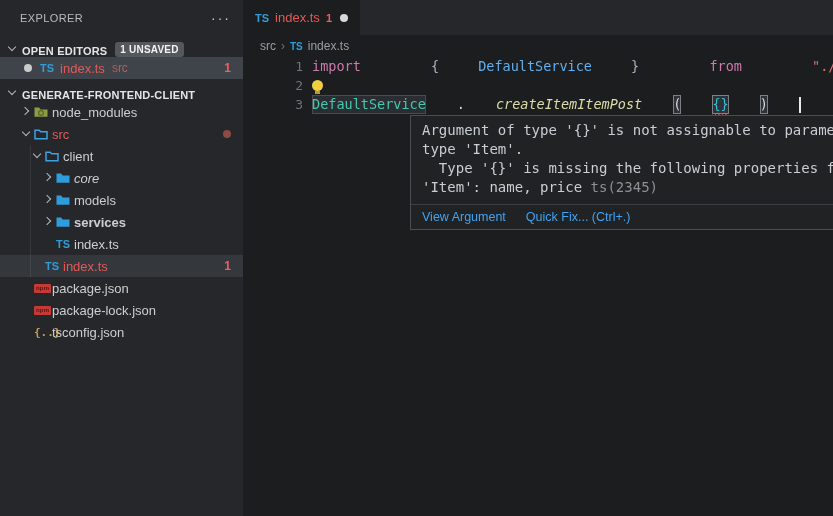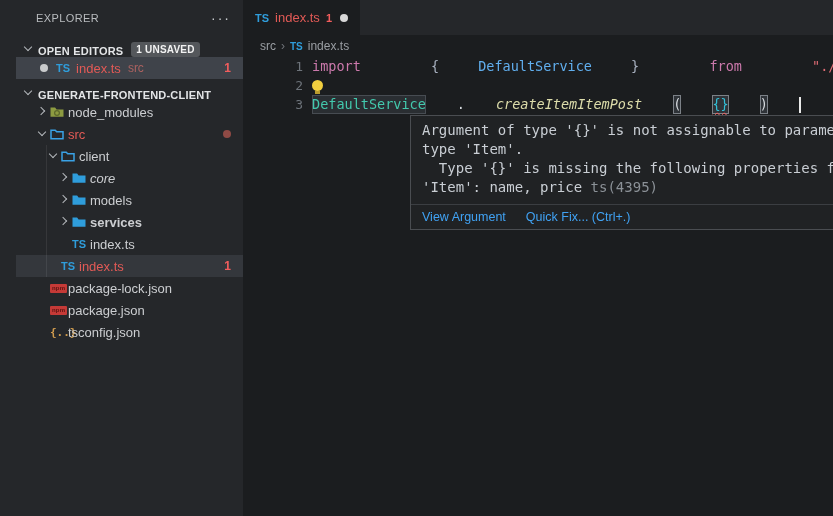--- a/index.html
+++ b/index.html
@@ -3,21 +3,21 @@
 <meta charset="utf-8">
 <style>
   * { margin:0; padding:0; box-sizing:border-box; }
   html,body { background:#111; }
   #root {
     position:relative; width:833px; height:516px; overflow:hidden;
     font-family:"Liberation Sans", sans-serif;
     background:var(--bg-editor); color:#cccccc;
   }
   
-  .sidebar { position:absolute; left:0; top:0; width:243px; height:516px; background:var(--bg-sidebar);padding-left:16px; }
+  .sidebar { position:absolute; left:0; top:0; width:243px; height:516px; background:var(--bg-sidebar); }
   .sb-title-row { height:35px; display:flex; align-items:center; padding:0 12px 0 20px; }
   .sb-title { font-size:11px; color:#b9bcbf; letter-spacing:.4px; }
   .sb-actions { margin-left:auto; color:#c7cacd; font-size:14px; letter-spacing:2px; cursor:pointer; line-height:10px; }
   .sb-section { height:22px; display:flex; align-items:flex-end; padding:0 10px 0 4px; font-size:11px; font-weight:bold; color:#e3e5e7; }
   .sb-section .label { margin-left:2px; letter-spacing:.2px; }
   .badge-pill { margin-left:8px; background:#54575b; color:#f2f2f2; font-size:10px; font-weight:bold; padding:2px 5px; border-radius:3px; letter-spacing:.2px; }
   .chev { width:16px; height:16px; position:relative; flex:0 0 16px; }
   .chev::before { content:""; position:absolute; left:5px; top:5px; width:5px; height:5px;
     border-right:1.4px solid #b4b8bc; border-bottom:1.4px solid #b4b8bc; }
   .chev.expanded::before { transform:rotate(45deg); top:3px; }
@@ -181,28 +181,28 @@
             <span class="ico-ts">TS</span>
           </span>
           <span class="tree-label">index.ts</span>
           <span class="row-badge">1</span>
         </div>
         <div class="tree-row" style="padding-left: 18px;">
           <span class="chev none"></span>
           <span class="tree-icon">
             <span class="ico-npm">npm</span>
           </span>
+          <span class="tree-label">package.json</span>
+        </div>
+        <div class="tree-row" style="padding-left: 18px;">
+          <span class="chev none"></span>
+          <span class="tree-icon">
+            <span class="ico-npm">npm</span>
+          </span>
           <span class="tree-label">package-lock.json</span>
-        </div>
-        <div class="tree-row" style="padding-left: 18px;">
-          <span class="chev none"></span>
-          <span class="tree-icon">
-            <span class="ico-npm">npm</span>
-          </span>
-          <span class="tree-label">package.json</span>
         </div>
         <div class="tree-row" style="padding-left: 18px;">
           <span class="chev none"></span>
           <span class="tree-icon">
             <span class="ico-json">{..}</span>
           </span>
           <span class="tree-label">tsconfig.json</span>
         </div>
       </div>
   </aside>
@@ -224,21 +224,21 @@
       <span>index.ts</span>
     </div>
 
     <div class="code" id="code-lines">
         <div class="code-line"><span class="gutter">1</span><span class="line-content"><span class="tk-keyword">import</span><span class="tk-plain"> </span><span class="tk-punct">{ </span><span class="tk-import-name">DefaultService</span><span class="tk-punct"> }</span><span class="tk-plain"> </span><span class="tk-keyword">from</span><span class="tk-plain"> </span><span class="tk-string">"./client"</span><span class="tk-punct">;</span></span></div>
         <div class="code-line"><span class="gutter">2</span><span class="line-content"><span class="bulb"></span></span></div>
         <div class="code-line"><span class="gutter">3</span><span class="line-content"><span class="tk-class word-highlight">DefaultService</span><span class="tk-plain">.</span><span class="tk-function">createItemItemPost</span><span class="tk-plain bracket-box">(</span><span class="tk-brace bracket-box squiggle">{}</span><span class="tk-plain bracket-box">)</span><span class="cursor"></span></span></div>
       </div>
 
     <div class="hover-tip">
-      <div class="tip-body" id="tip-body"><div>Argument of type '{}' is not assignable to parameter of</div><div>type 'Item'.</div><div>  Type '{}' is missing the following properties from type</div><div>'Item': name, price<span class="tip-ref"> ts(4395)</span></div></div>
+      <div class="tip-body" id="tip-body"><div>Argument of type '{}' is not assignable to parameter of</div><div>type 'Item'.</div><div>  Type '{}' is missing the following properties from type</div><div>'Item': name, price<span class="tip-ref"> ts(2345)</span></div></div>
       <div class="tip-footer" id="tip-footer">
           <span class="tip-link">View Argument</span>
           <span class="tip-link">Quick Fix... (Ctrl+.)</span>
         </div>
     </div>
   </main>
 
 </div>
 
 </body></html>

